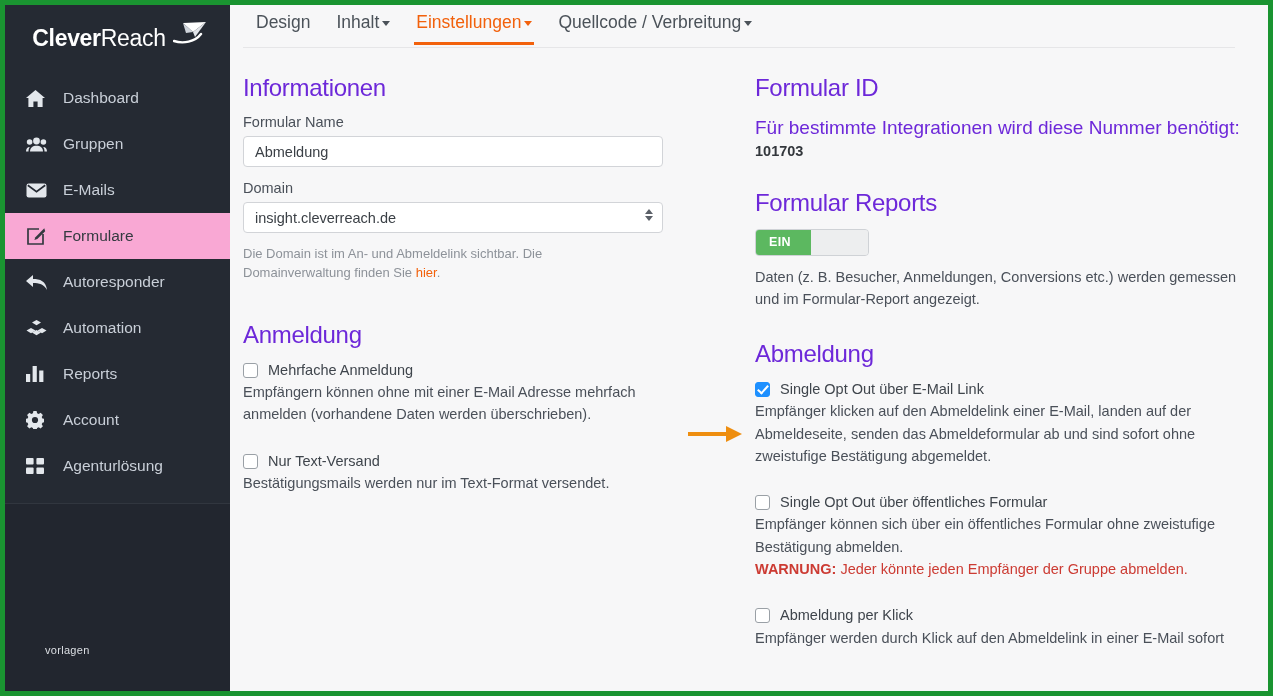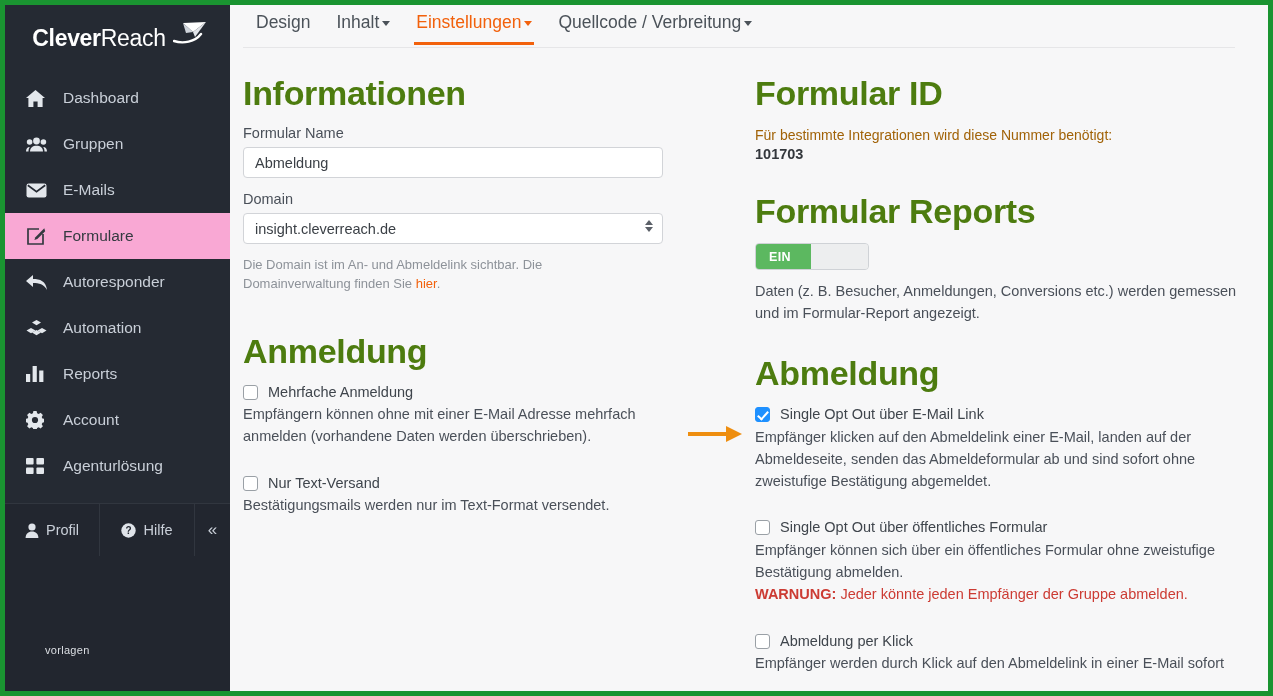--- a/index.html
+++ b/index.html
@@ -129,21 +129,21 @@
     left: 0; right: 0; top: 43px; bottom: 0;
     padding: 26px 28px 0 13px;
   }
   .col {
     position: absolute; top: 26px;
   }
   .col-left  { left: 13px;  width: 420px; }
   .col-right { left: 525px; width: 490px; }
 
   h2.sec {
-    font-size: 34px; font-weight: bold; color: #4d7c0f;
+    font-size: 24px; font-weight: normal; color: #6d28d9;
     letter-spacing: -0.3px;
     margin-bottom: 12px;
   }
   .f-label {
     font-size: 14.5px; color: #4a5059;
     margin-bottom: 6px;
   }
   .f-input, .f-select {
     width: 100%; height: 31px;
     border: 1px solid #d2d4d8;
@@ -212,21 +212,21 @@
   .opt-desc {
     font-size: 14.5px;
     color: #4a5059;
     line-height: 1.53;
     margin-top: 1px;
   }
   .warn { color: #cc3b33; }
   .warn b { color: #cc3b33; font-weight: bold; }
 
   
-  .idline { font-size: 14px; color: #a16207; line-height: 1.5; }
+  .idline { font-size: 19px; color: #6d28d9; line-height: 1.5; }
   .idnum { font-size: 14.5px; color: #33373c; font-weight: bold; }
 
   
   .toggle {
     width: 114px; height: 27px;
     border: 1px solid #cfd2d6;
     border-radius: 4px;
     display: flex; overflow: hidden;
     background: #edeeef;
     cursor: pointer;
@@ -376,41 +376,20 @@
               <rect x="0" y="9.4" width="7.6" height="6.6" rx="1"></rect>
               <rect x="10.4" y="9.4" width="7.6" height="6.6" rx="1"></rect>
             </svg>
         </span>
         <span class="nl">Agenturlösung</span>
       </div>
 
     </div>
 
     <div id="side-footer">
-      <div class="foot-row">
-        <div class="foot-cell profil">
-          <span class="fi">
-            <svg width="14" height="15" viewBox="0 0 14 15" fill="currentColor">
-                <circle cx="7" cy="4" r="3.6"></circle>
-                <path d="M0.6 15 C0.6 10.8 3.4 8.6 7 8.6 C10.6 8.6 13.4 10.8 13.4 15 Z"></path>
-              </svg>
-          </span>
-          <span>Profil</span>
-        </div>
-        <div class="foot-cell hilfe">
-          <span class="fi">
-            <svg width="15" height="15" viewBox="0 0 15 15">
-                <circle cx="7.5" cy="7.5" r="7.2" fill="currentColor"></circle>
-                <text x="7.5" y="11.2" font-size="10" font-weight="bold" text-anchor="middle" fill="#22262f" font-family="Liberation Sans, sans-serif">?</text>
-              </svg>
-          </span>
-          <span>Hilfe</span>
-        </div>
-        <div class="foot-cell collapse">«</div>
-      </div>
       <div class="vorlagen">vorlagen</div>
     </div>
   </div>
 
   <div id="main">
 
     <div id="tabbar">
       <div class="tab"><span>Design</span></div>
       <div class="tab"><span>Inhalt</span><span class="caret"></span></div>
       <div class="tab active"><span>Einstellungen</span><span class="caret"></span></div>

